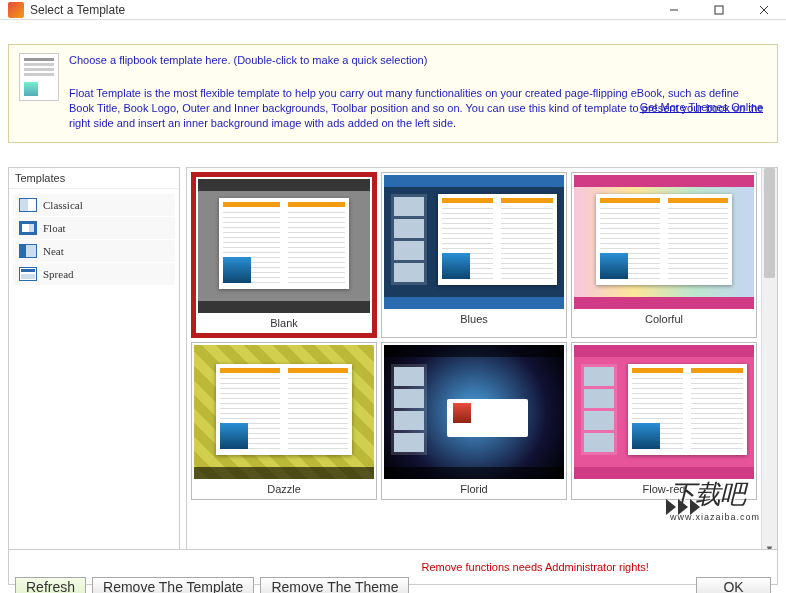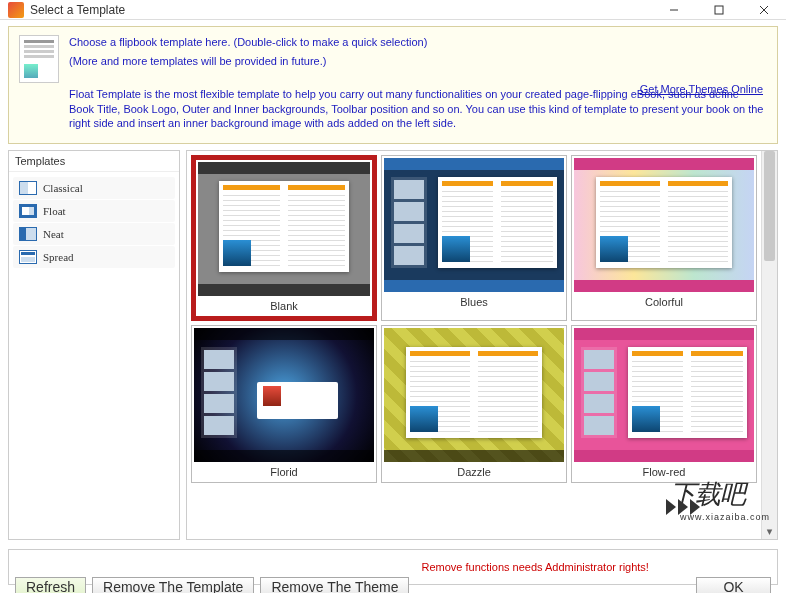--- a/index.html
+++ b/index.html
@@ -1,21 +1,21 @@
 <!DOCTYPE html>
 <html><head>
 <meta charset="utf-8">
 <style>
 * { box-sizing: border-box; margin: 0; padding: 0; }
 body { font-family: "Segoe UI", Tahoma, sans-serif; font-size: 11px; background: #fff; width: 786px; height: 593px; overflow: hidden; position: relative; }
 .titlebar { height: 20px; background: #fff; border-bottom: 1px solid #ddd; display: flex; align-items: center; padding-left: 8px; }
 .titlebar .app-icon { width: 16px; height: 16px; background: linear-gradient(135deg,#e74c3c,#f39c12); border-radius: 2px; margin-right: 6px; }
 .titlebar .title { flex: 1; font-size: 12px; color: #333; }
 .titlebar .win-btn { width: 45px; height: 30px; display: flex; align-items: center; justify-content: center; color: #555; font-size: 11px; }
-.info-panel { margin: 6px 8px; padding: 8px 10px; background: #FFFEF0; border: 1px solid #d8d0a0; display: flex; gap: 10px; position: relative; }
+.info-panel { margin: 24px 8px; padding: 8px 10px; background: #FFFEF0; border: 1px solid #d8d0a0; display: flex; gap: 10px; position: relative; }
 .info-panel .doc-icon { width: 40px; height: 48px; background: #fff; border: 1px solid #ccc; flex-shrink: 0; position: relative; }
 .info-panel .doc-icon::before { content:""; position:absolute; top:4px; left:4px; right:4px; height:3px; background:#999; box-shadow:0 5px 0 #ccc,0 10px 0 #ccc,0 15px 0 #ccc; }
 .info-panel .doc-icon::after { content:""; position:absolute; bottom:4px; left:4px; width:14px; height:14px; background:linear-gradient(#7ec,#5ab); }
 .info-text { color: #1a1abf; font-size: 11px; line-height: 1.35; flex: 1; }
 .info-text p { margin-bottom: 4px; }
 .more-link { position: absolute; right: 14px; top: 56px; color: #1a1abf; text-decoration: underline; font-size: 11px; }
 .main-area { display: flex; margin: 0 8px; height: 390px; gap: 6px; }
 .sidebar { width: 172px; border: 1px solid #ccc; background: #fff; display:flex; flex-direction:column; }
 .sidebar-header { padding: 4px 6px; font-size: 11px; color: #333; border-bottom:1px solid #eee; }
 .template-list { padding: 4px 2px; }
@@ -61,21 +61,21 @@
 .page-lines { position:absolute; top:14px; left:4px; right:4px; bottom:4px; background:repeating-linear-gradient(#ddd 0 1px,transparent 1px 5px); }
 .page-box { position:absolute; left:4px; bottom:6px; width:28px; height:26px; background:linear-gradient(#2a8fd4,#0d4570); }
 .toolbar-t { position:absolute; left:0; right:0; top:0; height:12px; background:rgba(0,0,0,.6); }
 .toolbar-b { position:absolute; left:0; right:0; bottom:0; height:12px; background:rgba(0,0,0,.6); }
 .toolbar-t.blue,.toolbar-b.blue{background:#2a6aaf;}
 .toolbar-t.pink,.toolbar-b.pink{background:#d13b85;}
 .florid-box { position:absolute; left:35%; right:20%; top:40%; bottom:32%; background:#fff; border-radius:2px; }
 .florid-box::after{content:"";position:absolute;left:6px;top:4px;width:18px;height:20px;background:linear-gradient(#e74c3c,#902414);}
 .watermark { position:absolute; right:6px; bottom:44px; width:110px; height:72px; pointer-events:none; }
 .watermark .wm-text { font-size:26px; font-weight:400; color:#2b2b2b; font-style:italic; letter-spacing:-1px; text-shadow:1px 1px 0 #fff; }
-.watermark .wm-sub { font-size:9px; color:#333; text-align:center; letter-spacing:1px; }
+.watermark .wm-sub { font-size:9px; color:#333; text-align:left; letter-spacing:1px; }
 .watermark .arrows { position:absolute; left:-4px; top:22px; display:flex; gap:2px; }
 .watermark .arrows span{ width:0;height:0;border-top:8px solid transparent;border-bottom:8px solid transparent;border-left:10px solid #333;}
 </style>
 </head>
 <body>
 
 <div class="titlebar">
   <div class="app-icon"></div>
   <div class="title">Select a Template</div>
   <div class="win-btn">
@@ -93,21 +93,20 @@
         <line x1="1" y1="1" x2="9" y2="9" stroke="#333" stroke-width="1"></line>
         <line x1="9" y1="1" x2="1" y2="9" stroke="#333" stroke-width="1"></line>
       </svg>
   </div>
 </div>
 
 <div class="info-panel">
   <div class="doc-icon"></div>
   <div class="info-text">
     <p>Choose a flipbook template here. (Double-click to make a quick selection)</p>
-    <p>(More and more templates will be provided in future.)</p>
     <p style="height:10px"></p>
     <p>Float Template is the most flexible template to help you carry out many functionalities on your created page-flipping eBook, such as define Book Title, Book Logo, Outer and Inner backgrounds, Toolbar position and so on. You can use this kind of template to present your book on the right side and insert an inner background image with ads added on the left side.</p>
   </div>
   <a class="more-link">Get More Themes Online</a>
 </div>
 
 <div class="main-area">
   <div class="sidebar">
     <div class="sidebar-header">Templates</div>
     <div class="template-list">
@@ -185,48 +184,48 @@
                 <div class="page">
                   <div class="page-lines"></div>
                 </div>
               </div>
             <div class="toolbar-b pink"></div>
           </div>
           <div class="thumb-label">Colorful</div>
         </div>
 
         <div class="thumb-cell">
+          <div class="thumb bg-dazzle">
+            <div class="book center">
+                <div class="page">
+                  <div class="page-lines"></div>
+                  <div class="page-box"></div>
+                </div>
+                <div class="page">
+                  <div class="page-lines"></div>
+                </div>
+              </div>
+            <div class="toolbar-b"></div>
+          </div>
+          <div class="thumb-label">Dazzle</div>
+        </div>
+
+        <div class="thumb-cell">
           <div class="thumb bg-florid">
             <div class="toolbar-t"></div>
             <div class="thumbstrip">
                 <div></div>
                 <div></div>
                 <div></div>
                 <div></div>
               </div>
             <div class="florid-box"></div>
             <div class="toolbar-b"></div>
           </div>
           <div class="thumb-label">Florid</div>
-        </div>
-
-        <div class="thumb-cell">
-          <div class="thumb bg-dazzle">
-            <div class="book center">
-                <div class="page">
-                  <div class="page-lines"></div>
-                  <div class="page-box"></div>
-                </div>
-                <div class="page">
-                  <div class="page-lines"></div>
-                </div>
-              </div>
-            <div class="toolbar-b"></div>
-          </div>
-          <div class="thumb-label">Dazzle</div>
         </div>
 
         <div class="thumb-cell">
           <div class="thumb bg-flowred">
             <div class="toolbar-t pink"></div>
             <div class="thumbstrip">
                 <div></div>
                 <div></div>
                 <div></div>
                 <div></div>

